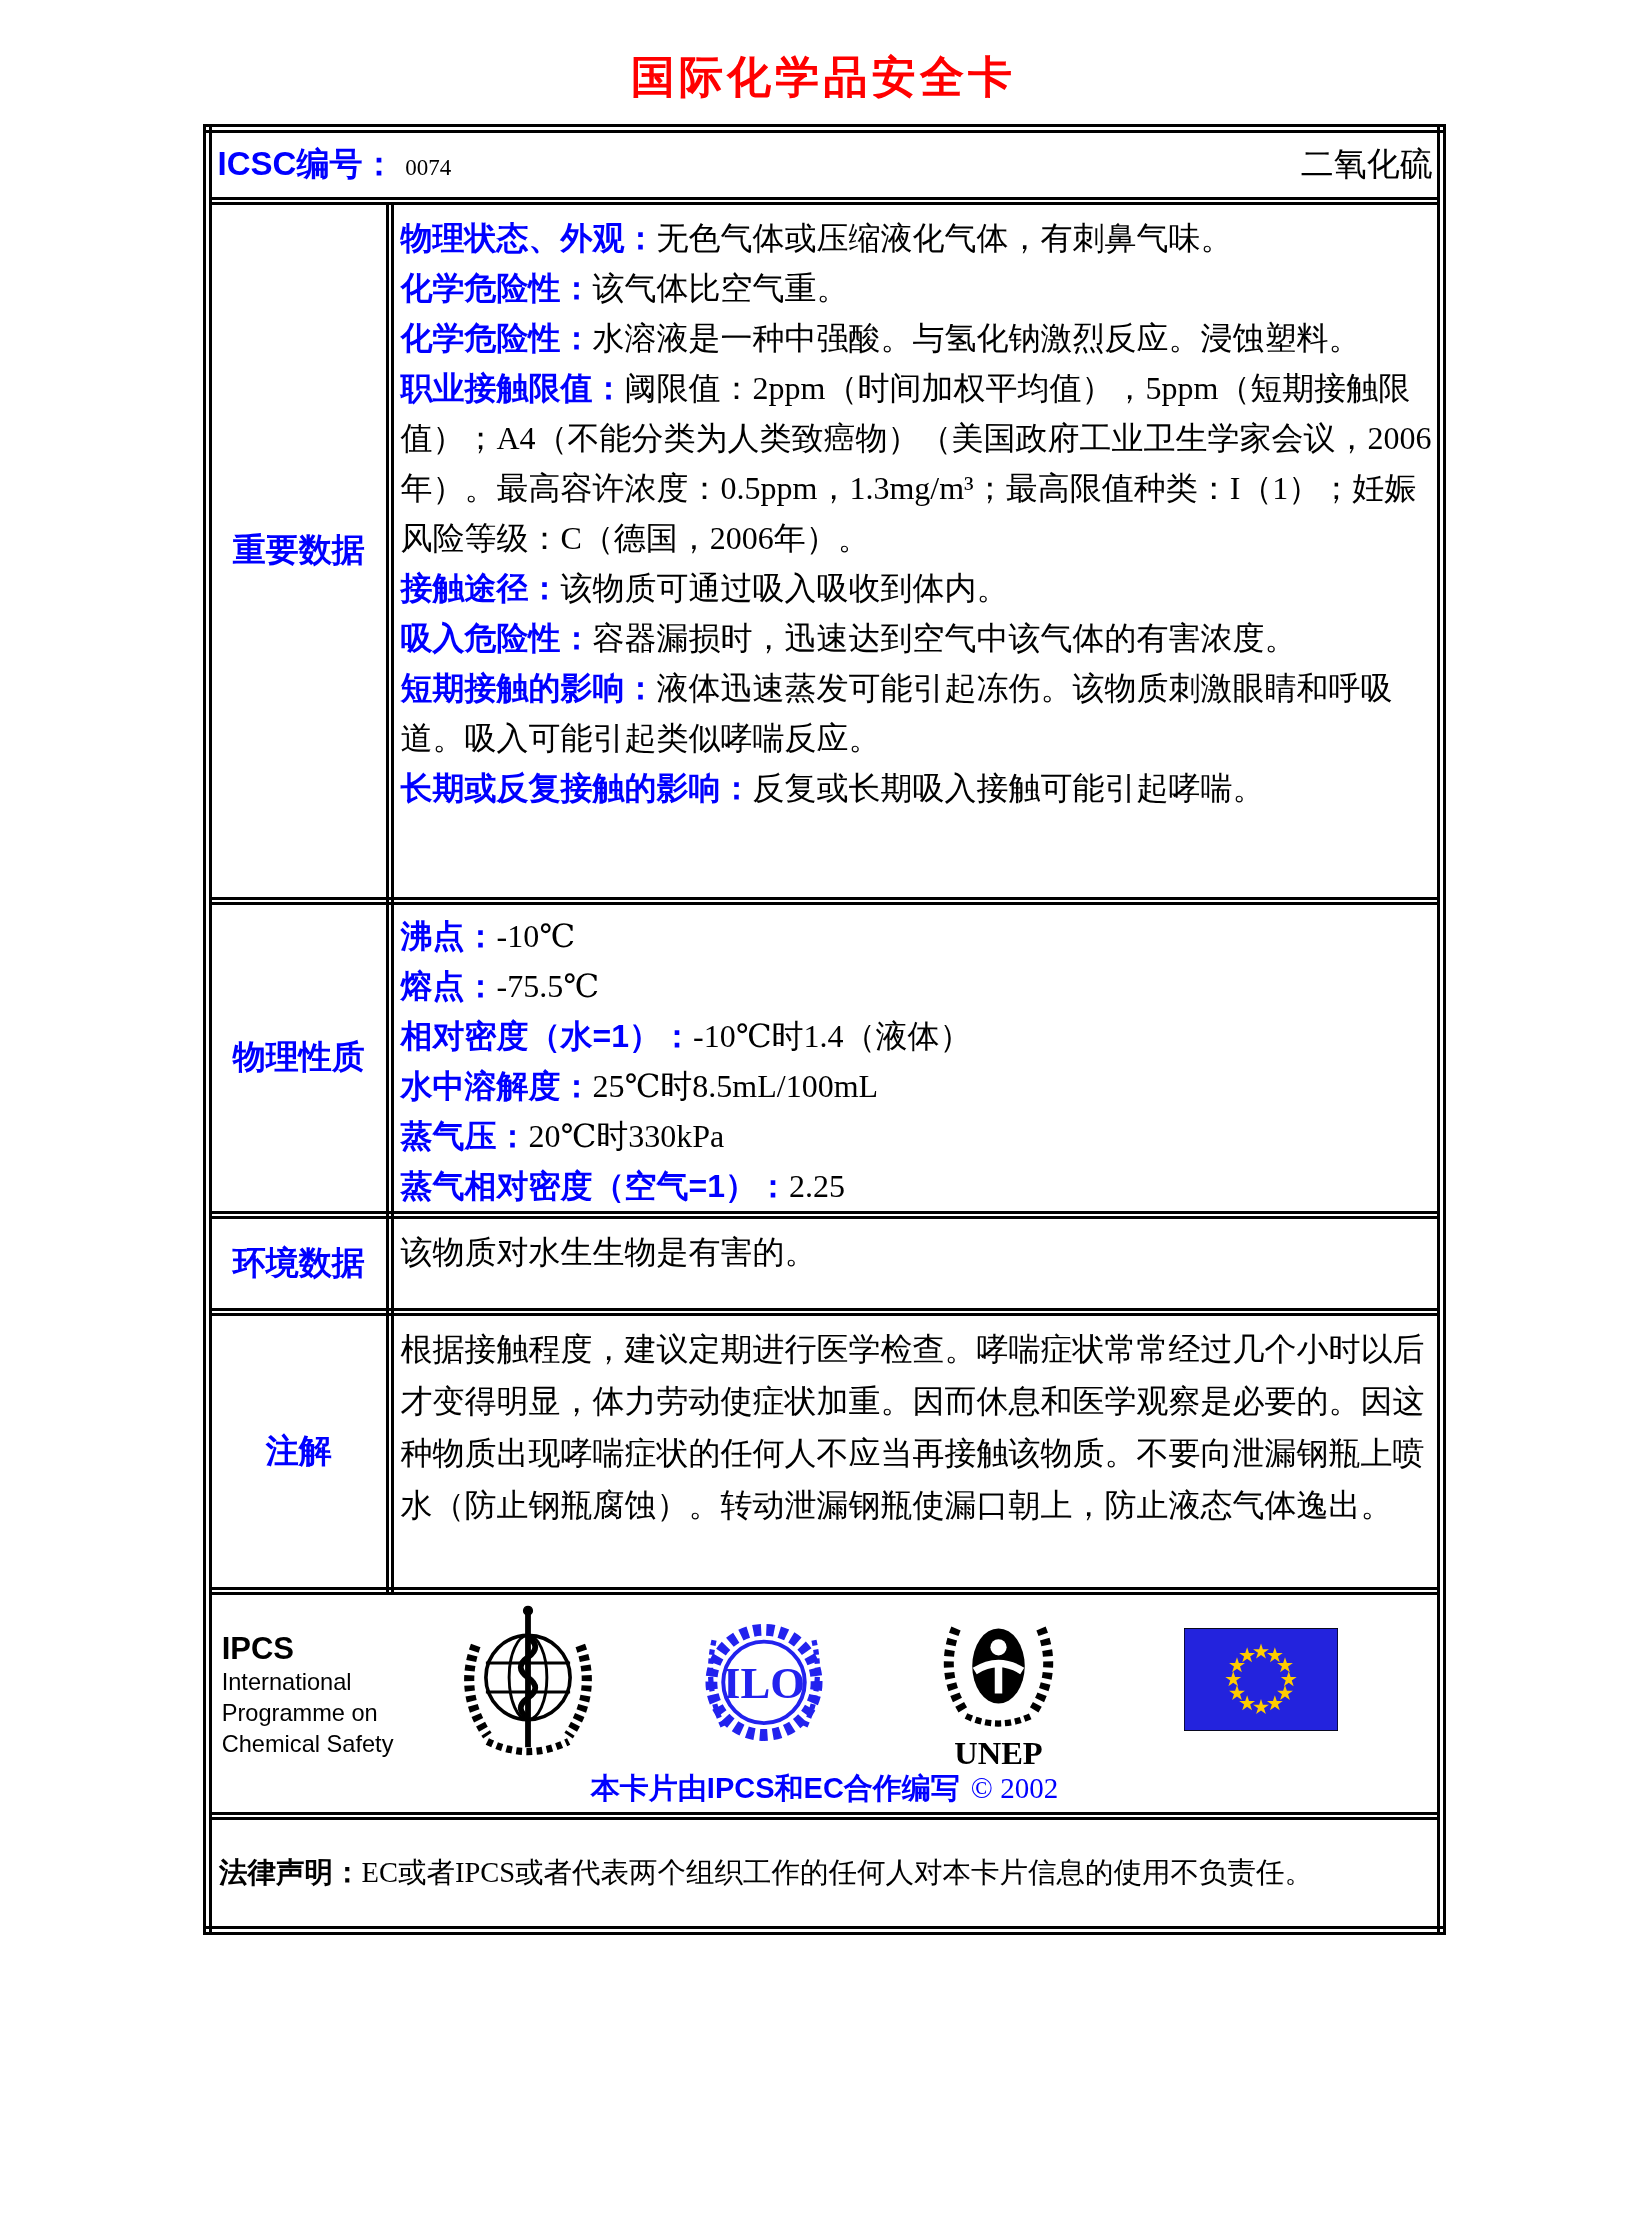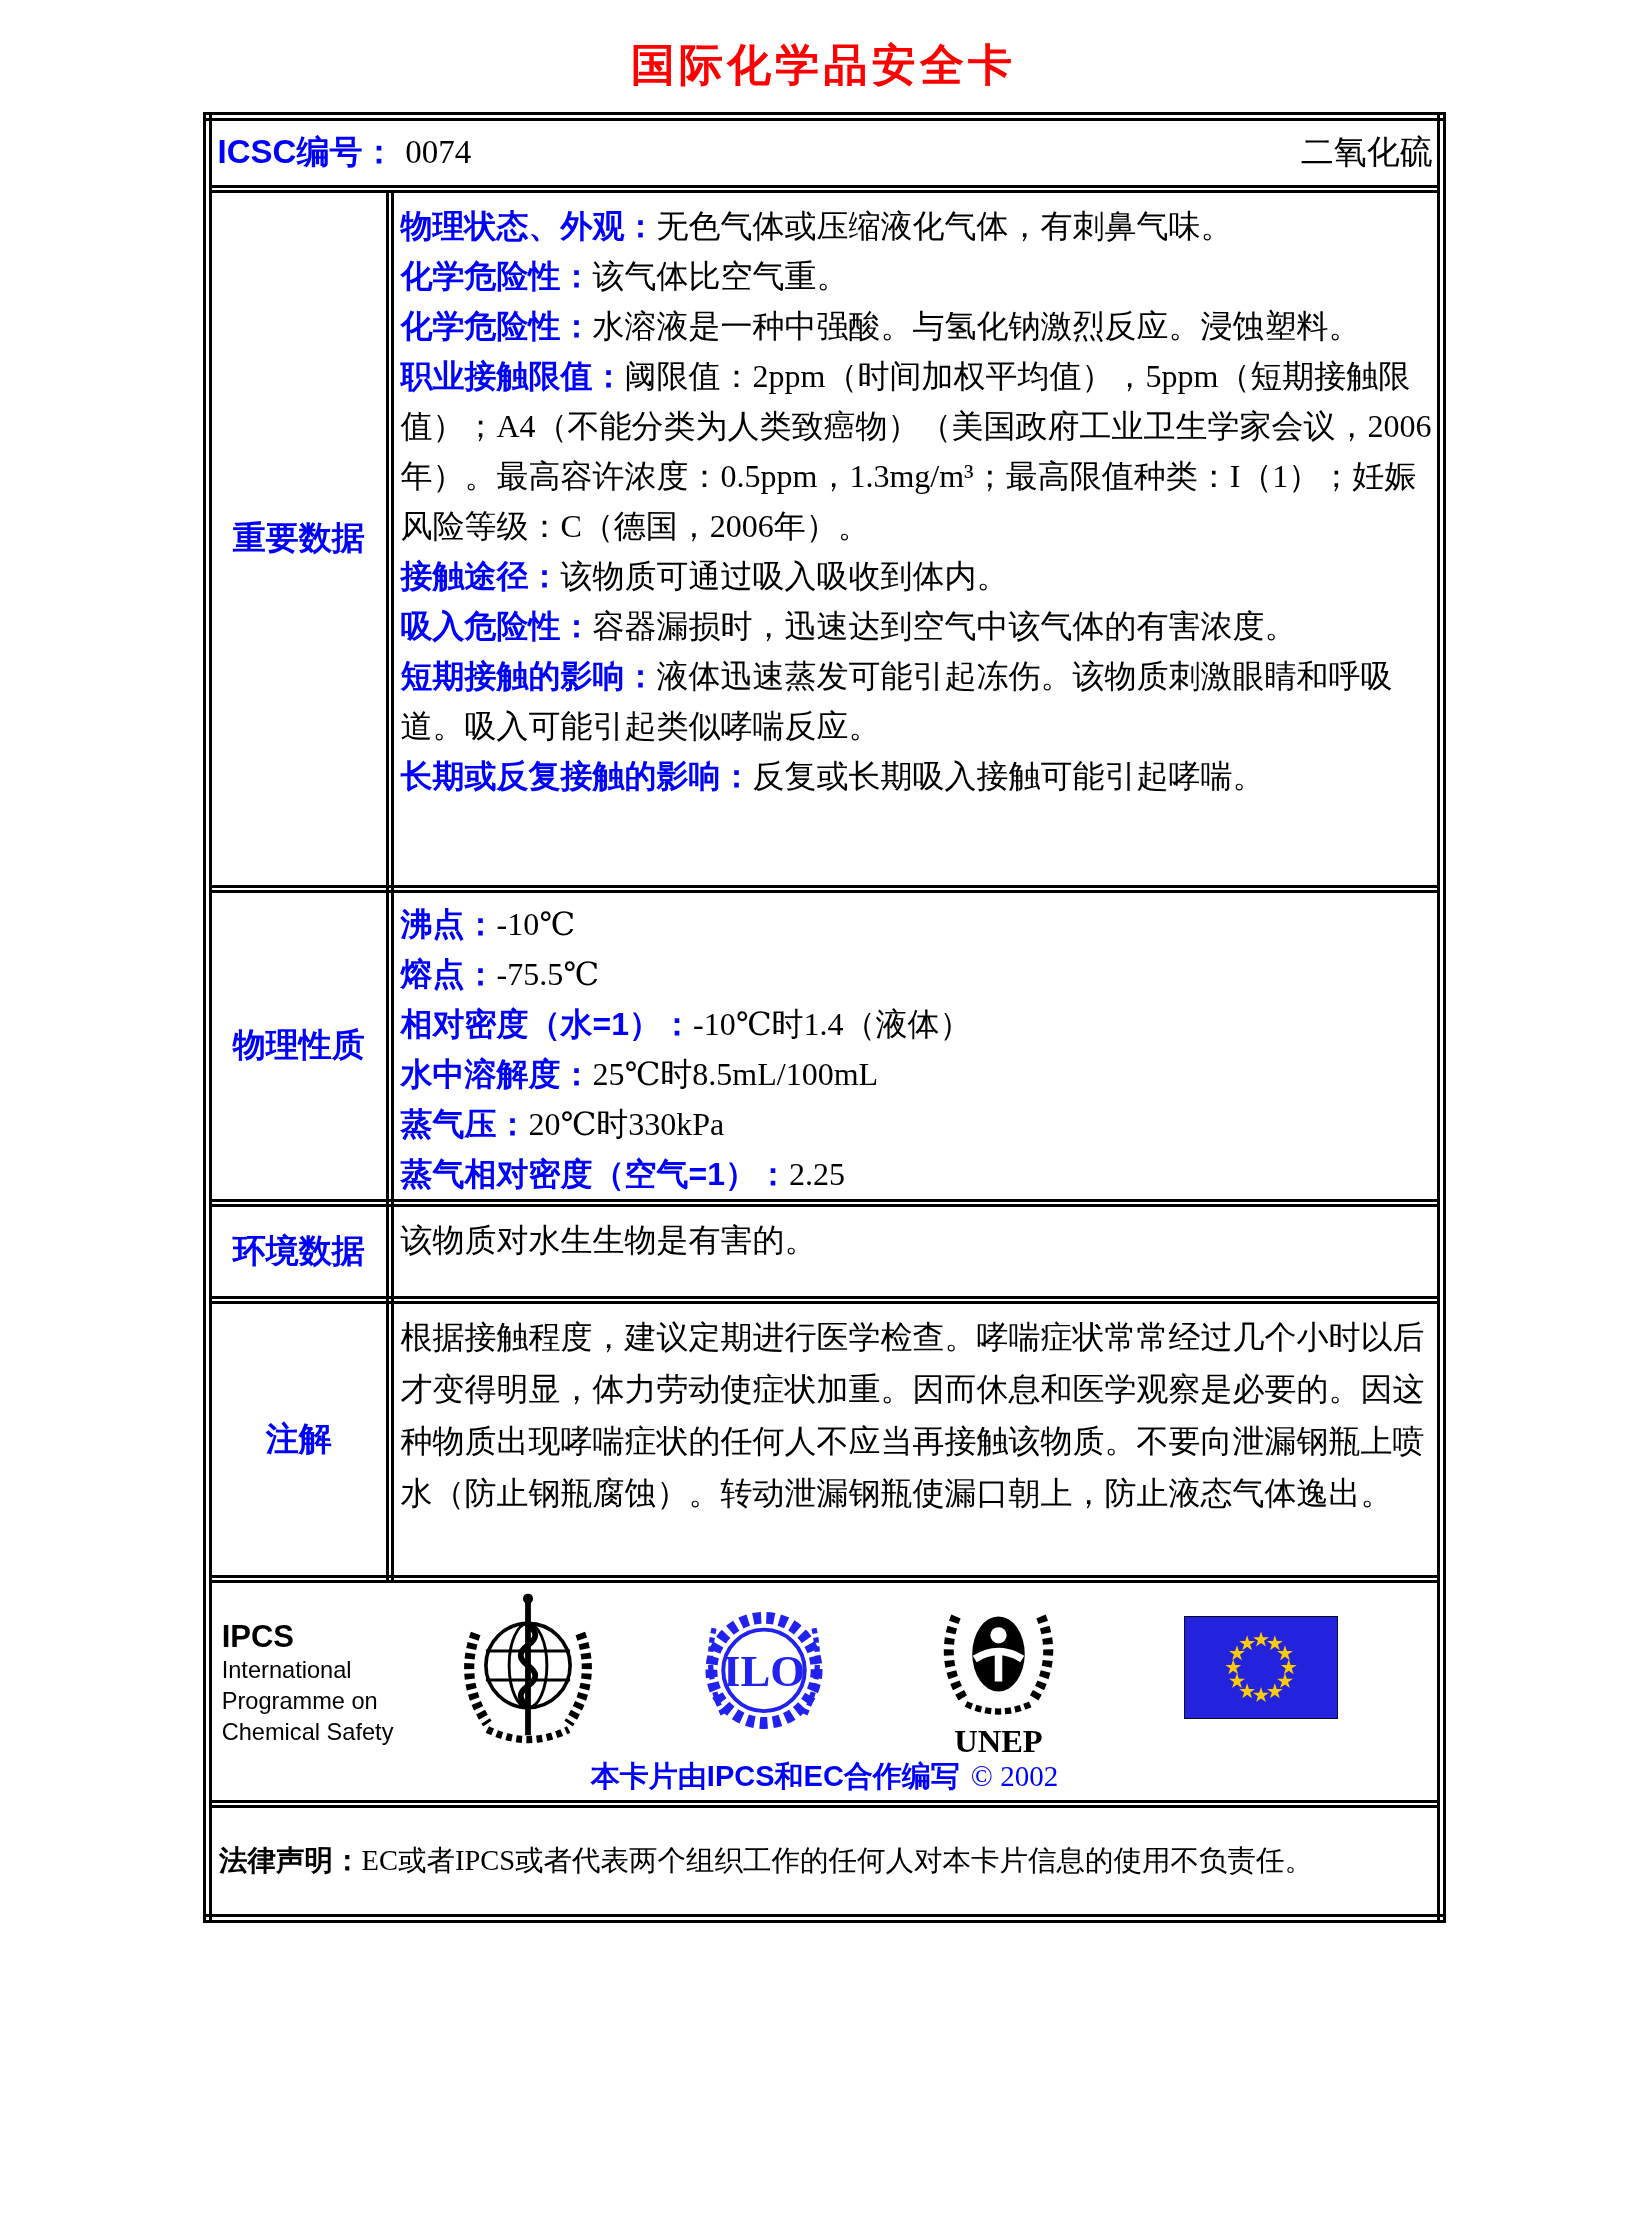--- a/index.html
+++ b/index.html
@@ -1,37 +1,37 @@
 <!DOCTYPE html>
 <html style="font-size:11px"><head>
 <meta charset="utf-8">
 <style>
   html,body { margin:0; padding:0; }
   body {
     width:1647px; height:2216px; background:#ffffff; position:relative;
     font-family:"Liberation Serif","DejaVu Serif",serif;
   }
   .page-title {
-    padding-top:36px; text-align:center;
+    padding-top:48px; text-align:center;
     font-family:"DejaVu Serif","Liberation Serif",serif;
     font-size:44px; font-weight:bold; color:#ff0000; letter-spacing:4.2px;
   }
   table.card {
     margin-left:203px; margin-top:16.7px;
     width:1243px; border-collapse:collapse; table-layout:fixed;
     border:9px double #000;
   }
   td { border:8.3px double #000; vertical-align:top; overflow:hidden; }
   col.c-label { width:182px; }
   
   td.hdr { height:64px; vertical-align:middle; padding:0 4.2px 0 5.6px; }
   .hdr-flex { display:flex; justify-content:space-between; align-items:center; }
   .hdr-left { font-size:33px; }
   .k { color:#0000ff; font-family:"Liberation Sans","DejaVu Sans",sans-serif; font-weight:bold;margin-top:23px; }
-  .hdr-num { color:#000; font-size:33px; padding-left:9.7px; }
+  .hdr-num { color:#000; font-size:23px; padding-left:9.7px; }
   .hdr-name { font-size:33px; color:#000; }
   
   td.lbl {
     text-align:center; vertical-align:middle;
     color:#0000ff; font-family:"Liberation Sans","DejaVu Sans",sans-serif;
     font-weight:bold; font-size:33px; padding:0;
   }
   
   td.content { padding:8.3px 2.8px 0 7px; font-size:32px; color:#000;border-radius:7px; }
   .item { line-height:50px; }

